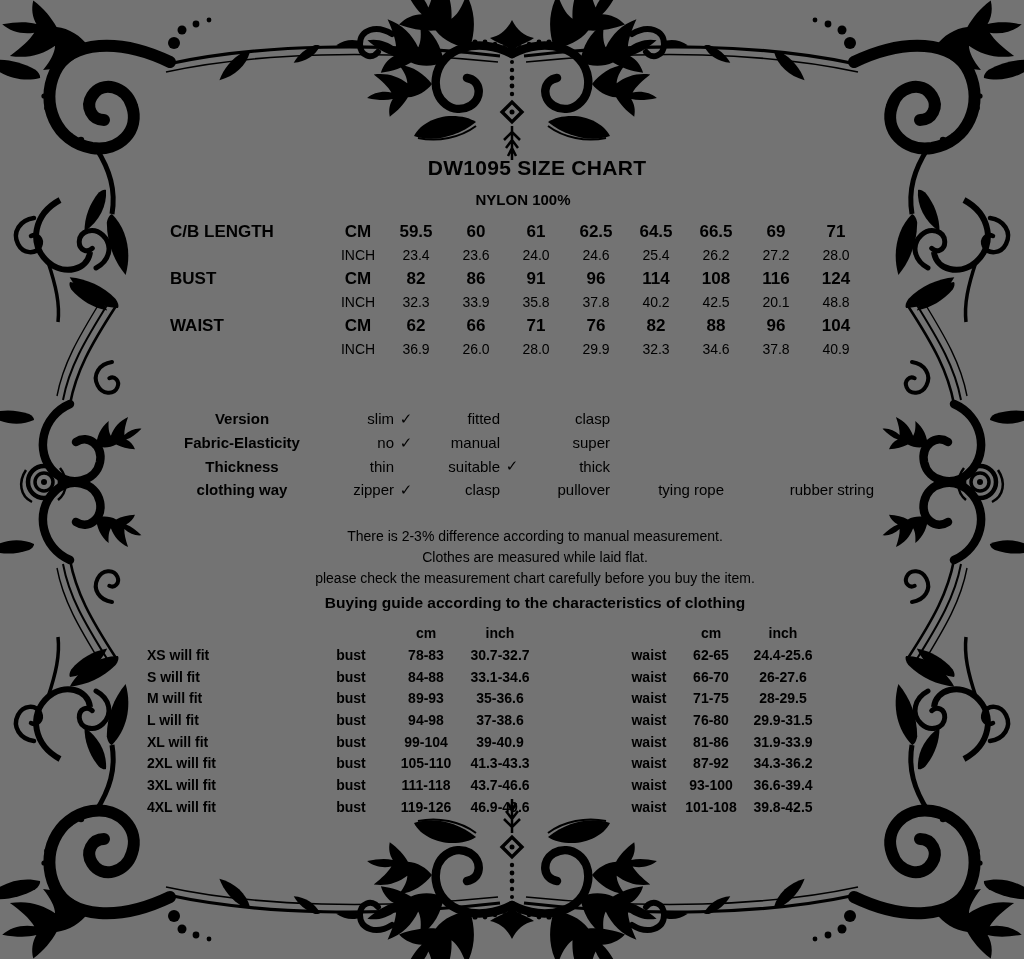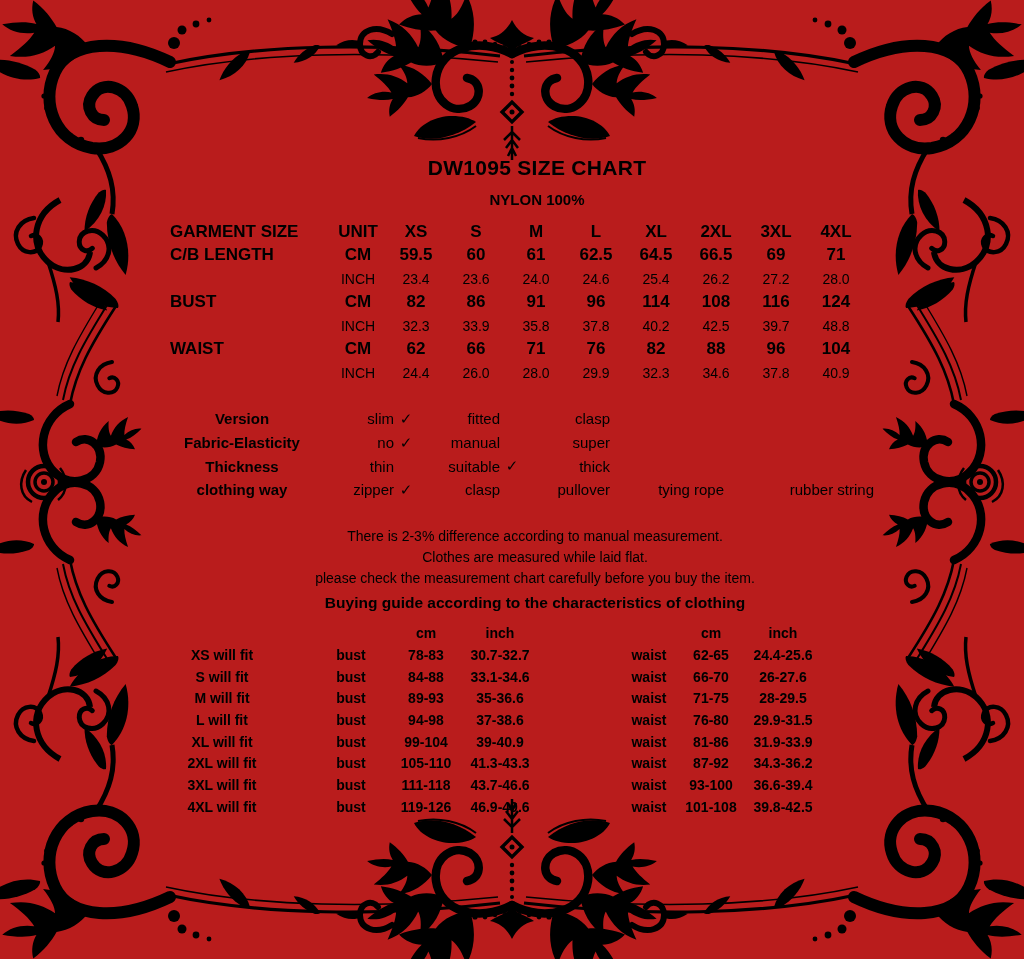--- a/index.html
+++ b/index.html
@@ -1,24 +1,24 @@
 <!DOCTYPE html>
 <html><head>
 <meta charset="utf-8">
 <style>
   html,body{margin:0;padding:0;background:#fff;}
   .page{
-    position:relative;width:1024px;height:959px;overflow:hidden;background:#b91c1c;
+    position:relative;width:1024px;height:959px;overflow:hidden;background:#737373;
     font-family:"Liberation Sans",sans-serif;color:#000;
   }
   .border-svg{position:absolute;left:0;top:0;width:1024px;height:959px;}
 
   .title{position:absolute;left:150px;top:156px;width:774px;text-align:center;
     font-size:21px;font-weight:bold;letter-spacing:.3px;}
-  .subtitle{position:absolute;left:150px;top:191px;width:774px;text-align:center;
+  .subtitle{position:absolute;left:136px;top:191px;width:774px;text-align:center;
     font-size:15px;font-weight:bold;}
 
   .size-table{position:absolute;left:170px;top:220px;}
   .srow{display:grid;grid-template-columns:160px 56px repeat(8,60px);height:23.5px;align-items:center;}
   .srow .lbl{text-align:left;font-weight:bold;font-size:17px;white-space:nowrap;}
   .srow .c{text-align:center;}
   .srow.hdr .c,.srow.cm .c{font-weight:bold;font-size:17px;}
   .srow.inch .c{font-weight:normal;font-size:14px;}
 
   .attrs{position:absolute;left:170px;top:407px;font-size:15px;}
@@ -29,21 +29,21 @@
   .arow .chk{text-align:center;font-size:15px;}
 
   .notes{position:absolute;left:40px;top:526px;width:990px;text-align:center;font-size:14px;}
   .notes .nline{height:21px;line-height:21px;}
   .notes .nhead{height:24px;line-height:24px;margin-top:2px;font-size:15.5px;font-weight:bold;}
 
   .guide{position:absolute;left:147px;top:622px;font-size:14px;font-weight:bold;}
   .grow{display:grid;grid-template-columns:150px 18px 72px 78px 70px 82px 64px 60px 84px;
     height:21.7px;align-items:center;}
   .grow.ghdr{height:22px;}
-  .grow .size{text-align:center;white-space:nowrap;}
+  .grow .size{text-align:left;white-space:nowrap;}
   .grow .gc{text-align:center;white-space:nowrap;}
 </style>
 </head>
 <body>
 
 <div class="page">
 
   <svg class="border-svg" viewBox="0 0 1024 959" aria-hidden="true">
     <defs>
       <path id="leaf3" fill="#000" d="M0,0 C6,-16 16,-30 34,-38 C30,-26 29,-18 31,-11 C40,-24 53,-33 70,-36 C62,-24 57,-15 55,-6 C66,-12 78,-13 88,-9 C76,-2 66,2 56,3 C62,8 66,15 67,24 C54,20 44,14 36,7 C24,10 10,7 0,0 Z"></path>
@@ -147,32 +147,20 @@
     <use href="#leftset"></use>
     <use href="#leftset" transform="translate(1024,0) scale(-1,1)"></use>
     <use href="#damask" transform="translate(512,82)"></use>
     <use href="#damask" transform="translate(512,877) scale(1,-1)"></use>
   </svg>
 
   <div class="title">DW1095 SIZE CHART</div>
   <div class="subtitle">NYLON 100%</div>
 
   <div class="size-table">
-    <div class="srow hdr">
-      <div class="lbl">GARMENT SIZE</div>
-      <div class="c">UNIT</div>
-      <div class="c">XS</div>
-      <div class="c">S</div>
-      <div class="c">M</div>
-      <div class="c">L</div>
-      <div class="c">XL</div>
-      <div class="c">2XL</div>
-      <div class="c">3XL</div>
-      <div class="c">4XL</div>
-    </div>
 
     <div class="srow cm">
       <div class="lbl">C/B LENGTH</div>
       <div class="c">CM</div>
       <div class="c">59.5</div>
       <div class="c">60</div>
       <div class="c">61</div>
       <div class="c">62.5</div>
       <div class="c">64.5</div>
       <div class="c">66.5</div>
@@ -206,40 +194,40 @@
     </div>
     <div class="srow inch">
       <div class="lbl"></div>
       <div class="c">INCH</div>
       <div class="c">32.3</div>
       <div class="c">33.9</div>
       <div class="c">35.8</div>
       <div class="c">37.8</div>
       <div class="c">40.2</div>
       <div class="c">42.5</div>
-      <div class="c">39.7</div>
+      <div class="c">20.1</div>
       <div class="c">48.8</div>
     </div>
 
     <div class="srow cm">
       <div class="lbl">WAIST</div>
       <div class="c">CM</div>
       <div class="c">62</div>
       <div class="c">66</div>
       <div class="c">71</div>
       <div class="c">76</div>
       <div class="c">82</div>
       <div class="c">88</div>
       <div class="c">96</div>
       <div class="c">104</div>
     </div>
     <div class="srow inch">
       <div class="lbl"></div>
       <div class="c">INCH</div>
-      <div class="c">24.4</div>
+      <div class="c">36.9</div>
       <div class="c">26.0</div>
       <div class="c">28.0</div>
       <div class="c">29.9</div>
       <div class="c">32.3</div>
       <div class="c">34.6</div>
       <div class="c">37.8</div>
       <div class="c">40.9</div>
     </div>
   </div>
 

